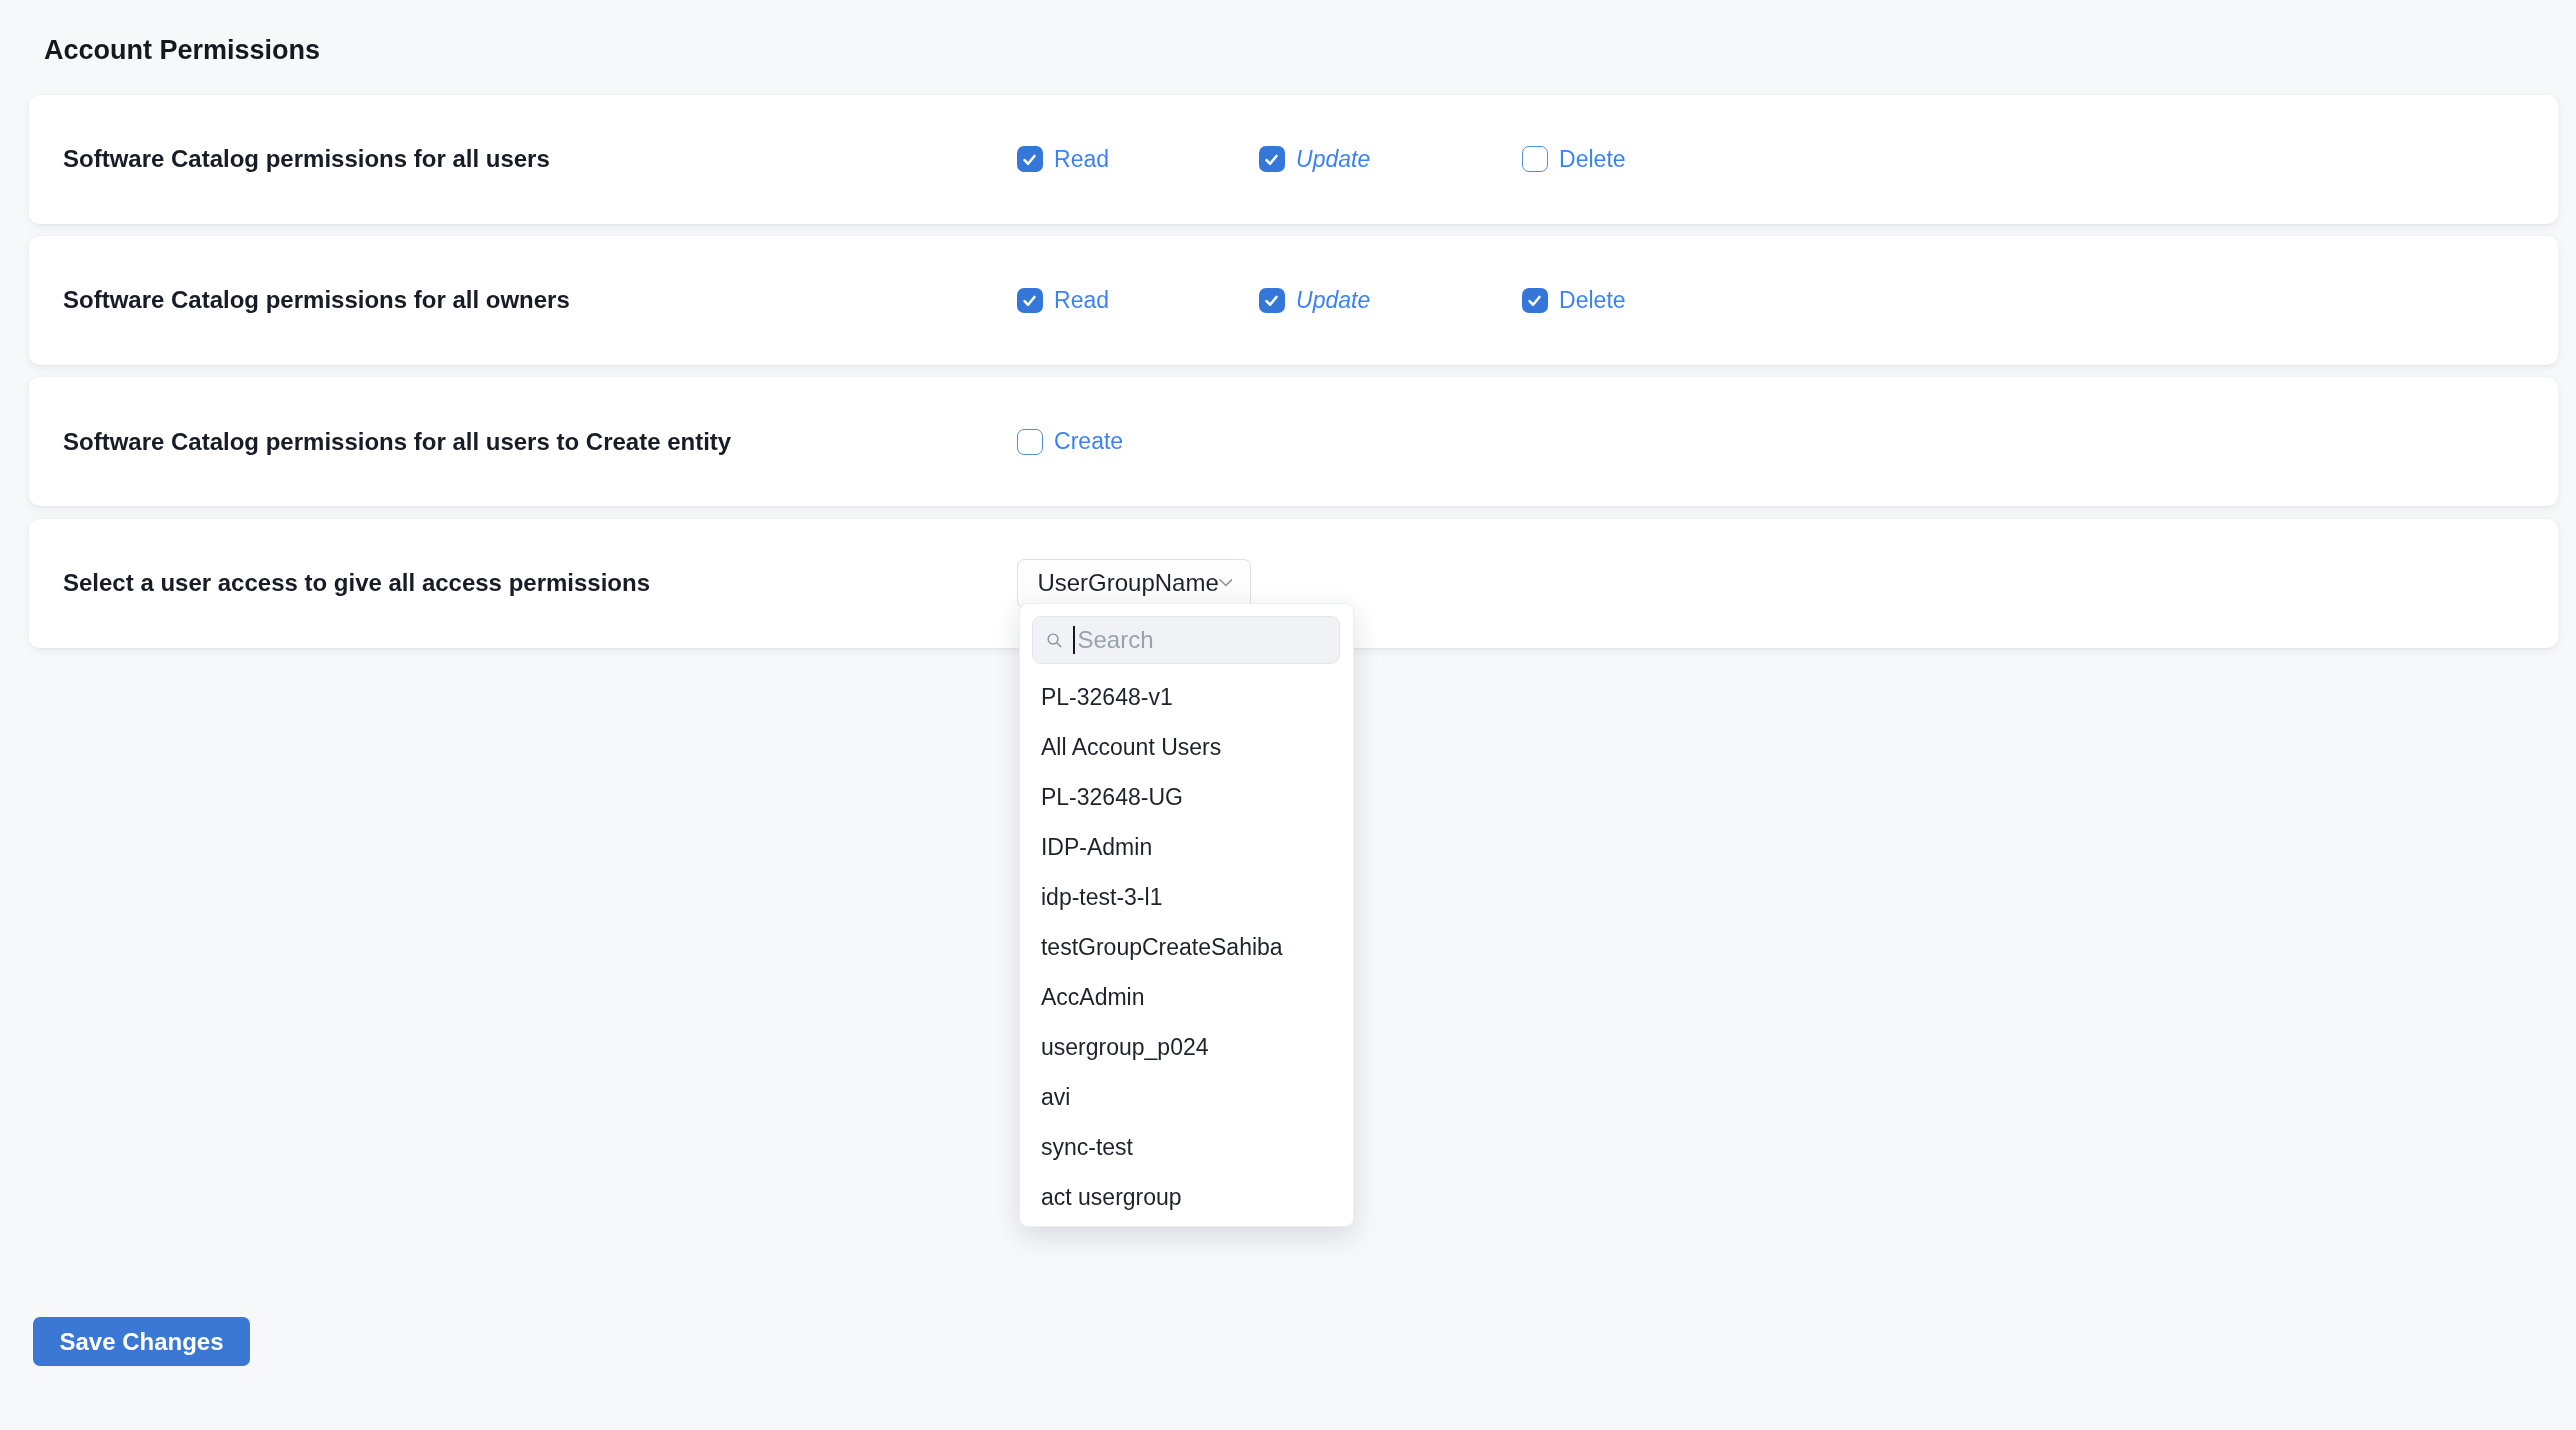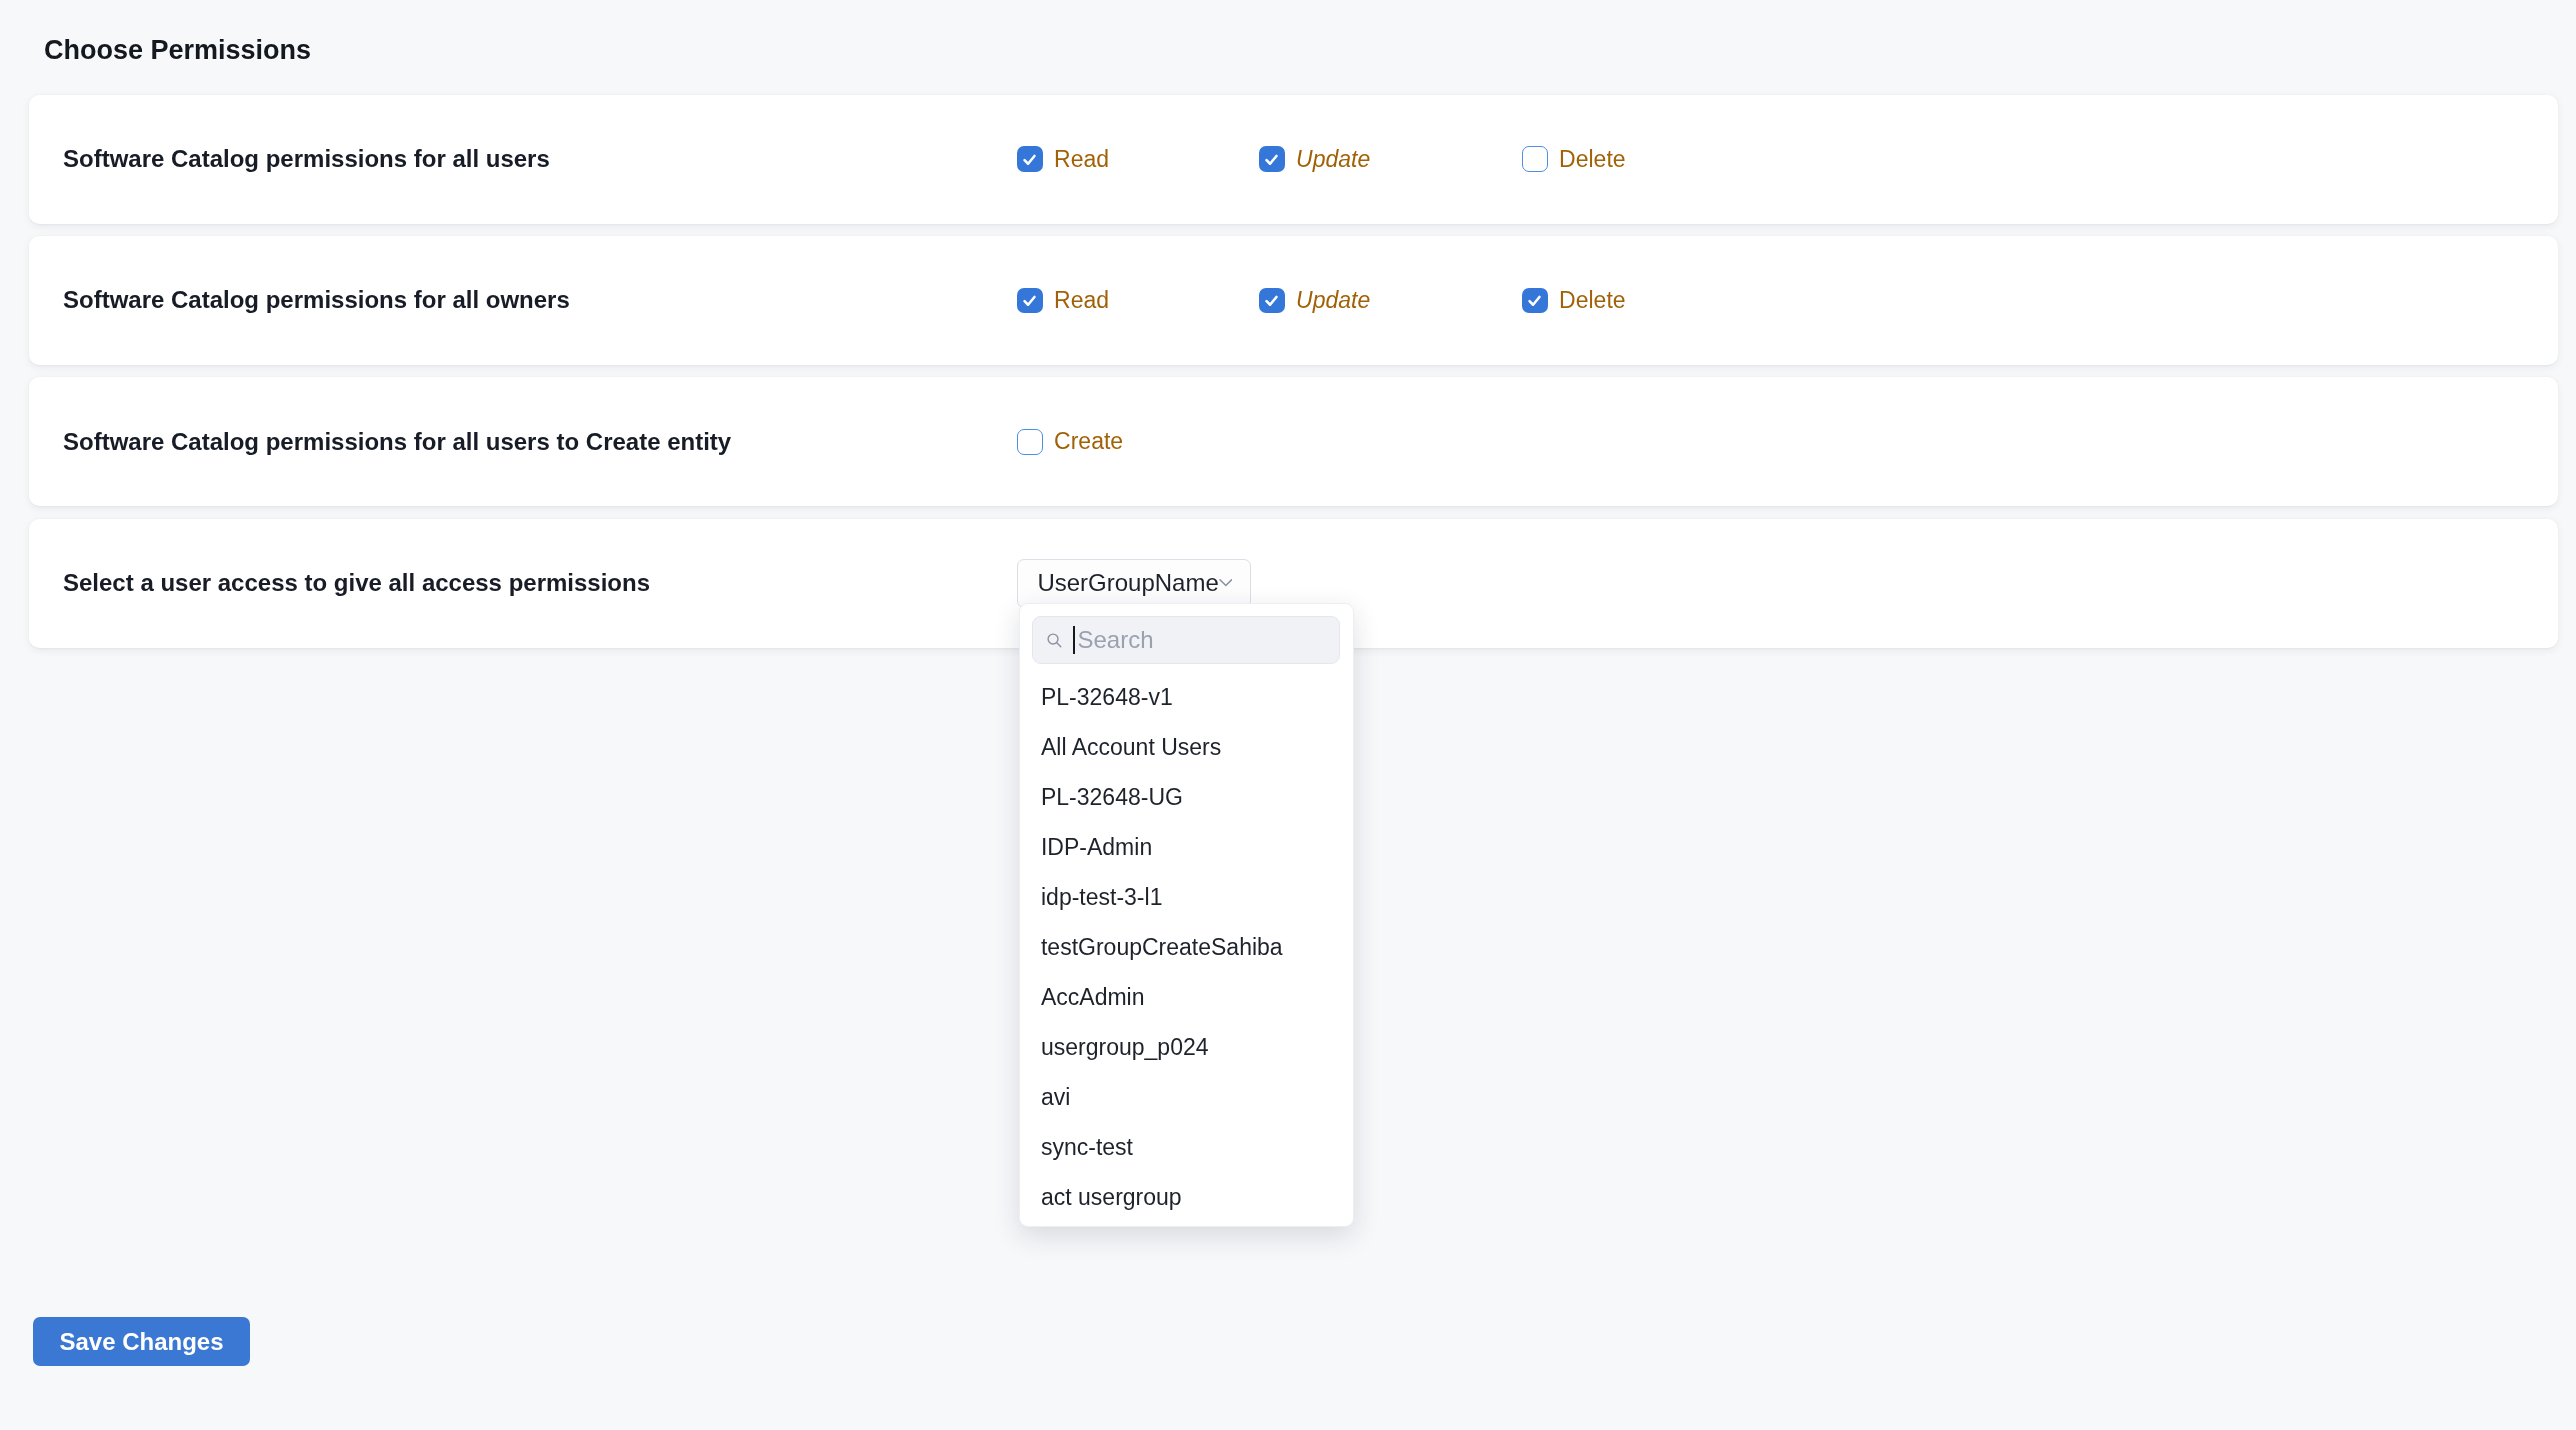--- a/index.html
+++ b/index.html
@@ -41,21 +41,21 @@
     width: 25.6px; height: 25.6px;
     border-radius: 7px;
     display: flex; align-items: center; justify-content: center;
     flex: 0 0 25.6px;
     cursor: pointer;
   }
   .checkbox.unchecked { background: #ffffff; border: 1.8px solid #4d90e2; }
   .checkbox.checked  { background: #3577d9; }
   .checkbox .check-svg { display: none; }
   .checkbox.checked .check-svg { display: block; }
-  .cb-label { margin-left: 11.5px; font-size: 23px; color: #a16207; }
+  .cb-label { margin-left: 11.5px; font-size: 23px; color: #3b82f6; }
 
   .select-wrap { position: relative; }
   .select-button {
     width: 234px; height: 49px;
     background: #fdfdfe;
     border: 1.8px solid #dcdfe6;
     border-radius: 7px;
     display: flex; align-items: center; justify-content: space-between;
     padding: 0 17.6px 0 19.4px;
     cursor: pointer;
@@ -110,21 +110,21 @@
     color: #ffffff; font-size: 24px; font-weight: 700;
     font-family: "Liberation Sans", sans-serif;
     cursor: pointer;
   }
 </style>
 </head>
 <body>
 
 <div class="content">
 
-  <h1 class="page-title">Choose Permissions</h1>
+  <h1 class="page-title">Account Permissions</h1>
 
   <div class="card">
     <div class="card-label">Software Catalog permissions for all users</div>
     <div class="cb-row">
       <div class="cb-group w1">
         <span class="checkbox checked" role="checkbox" aria-checked="true">
           <svg class="check-svg" width="17" height="17" viewBox="0 0 24 24">
               <polyline points="5,13 10,18 19,7" fill="none" stroke="#ffffff" stroke-width="3.6" stroke-linecap="round" stroke-linejoin="round"></polyline>
             </svg>
         </span>

